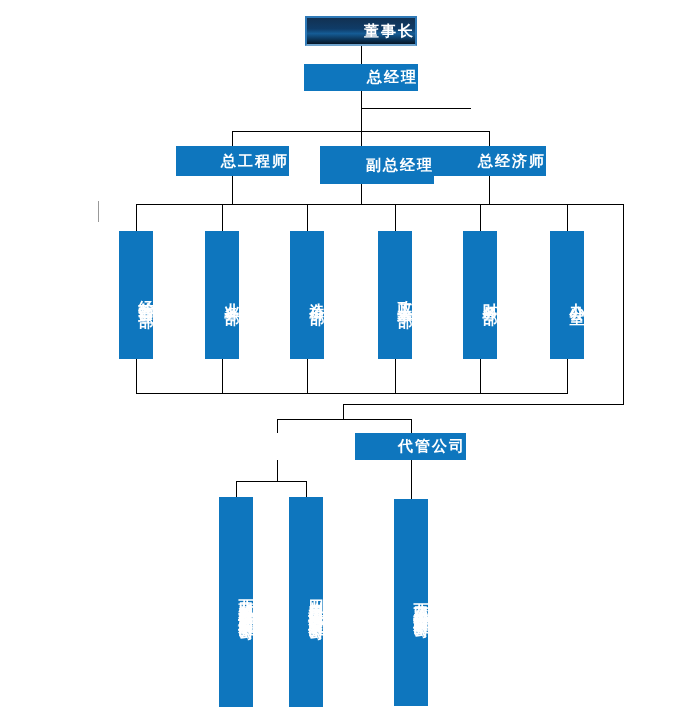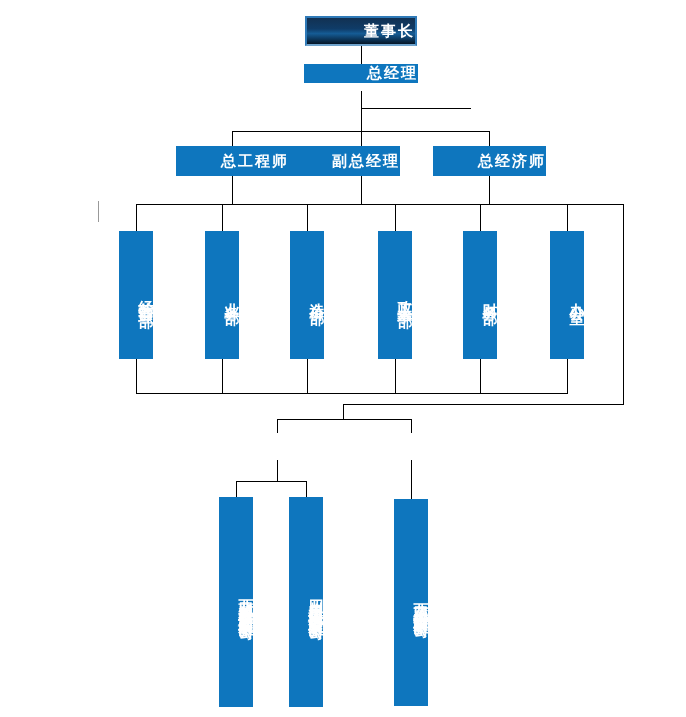--- a/index.html
+++ b/index.html
@@ -83,29 +83,29 @@
   <div class="line h" style="left:236px;top:481px;width:71px"></div>
   <div class="line v" style="left:236px;top:481px;height:16px"></div>
   <div class="line v" style="left:306px;top:481px;height:16px"></div>
   <div class="line v" style="left:411px;top:460px;height:39px"></div>
   <div class="line v gray" style="left:98px;top:201px;height:21px"></div>
 
   <div class="node chairman" style="left:305px;top:16px;width:112px;height:30px">
     <span>董事长</span>
   </div>
 
-  <div class="node" style="left:304px;top:64px;width:114px;height:19px">
+  <div class="node" style="left:304px;top:64px;width:114px;height:27px">
     <span>总经理</span>
   </div>
 
 
   <div class="node" style="left:176px;top:146px;width:113px;height:30px">
     <span>总工程师</span>
   </div>
-  <div class="node" style="left:286px;top:146px;width:114px;height:30px">
+  <div class="node" style="left:320px;top:146px;width:114px;height:38px">
     <span>副总经理</span>
   </div>
   <div class="node" style="left:433px;top:146px;width:113px;height:30px">
     <span>总经济师</span>
   </div>
 
   <div class="node vnode" style="left:119px;top:231px;width:34px;height:128px">
     <span>经营管理部</span>
   </div>
   <div class="node vnode" style="left:205px;top:231px;width:34px;height:128px">
@@ -117,20 +117,23 @@
   <div class="node vnode" style="left:378px;top:231px;width:34px;height:128px">
     <span>政工人事部</span>
   </div>
   <div class="node vnode" style="left:463px;top:231px;width:34px;height:128px">
     <span>财务部</span>
   </div>
   <div class="node vnode" style="left:550px;top:231px;width:34px;height:128px">
     <span>办公室</span>
   </div>
 
+  <div class="node" style="left:355px;top:433px;width:111px;height:27px">
+    <span>代管公司</span>
+  </div>
 
   <div class="node vnode company" style="left:219px;top:497px;width:34px;height:210px">
     <span>西藏鉴科工程建设监理有限公司</span>
   </div>
   <div class="node vnode company" style="left:289px;top:497px;width:34px;height:210px">
     <span>四川星田建设项目管理有限公司</span>
   </div>
   <div class="node vnode company" style="left:394px;top:499px;width:34px;height:207px">
     <span>西藏正大招投标有限公司</span>
   </div>

